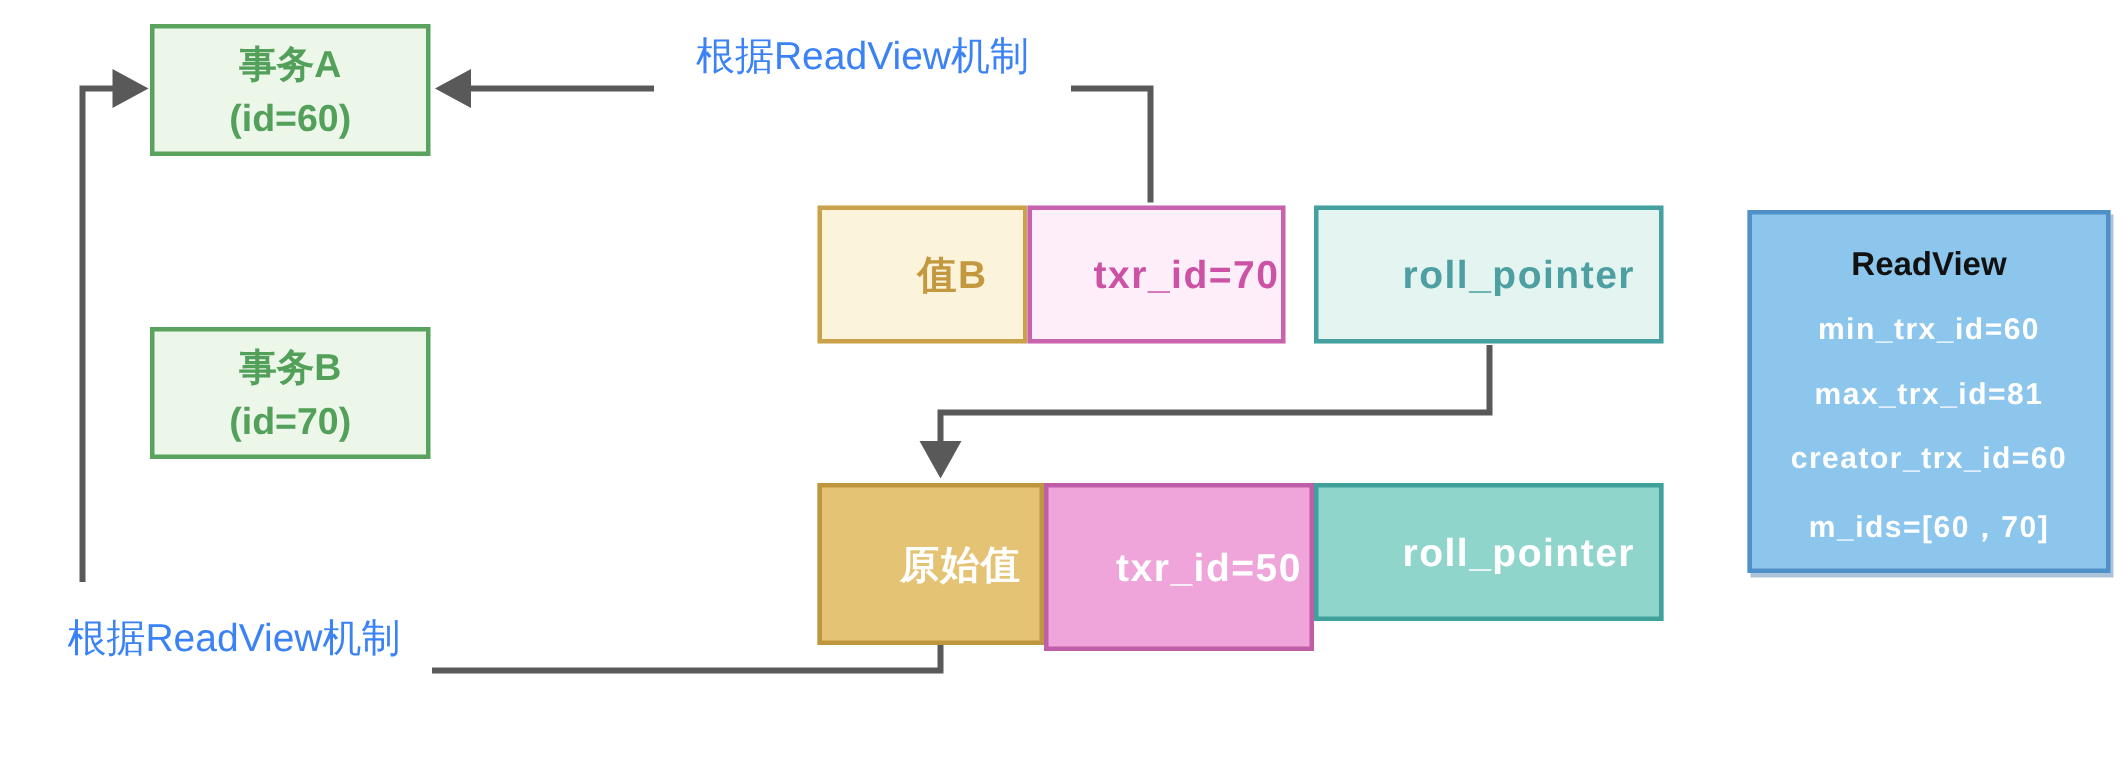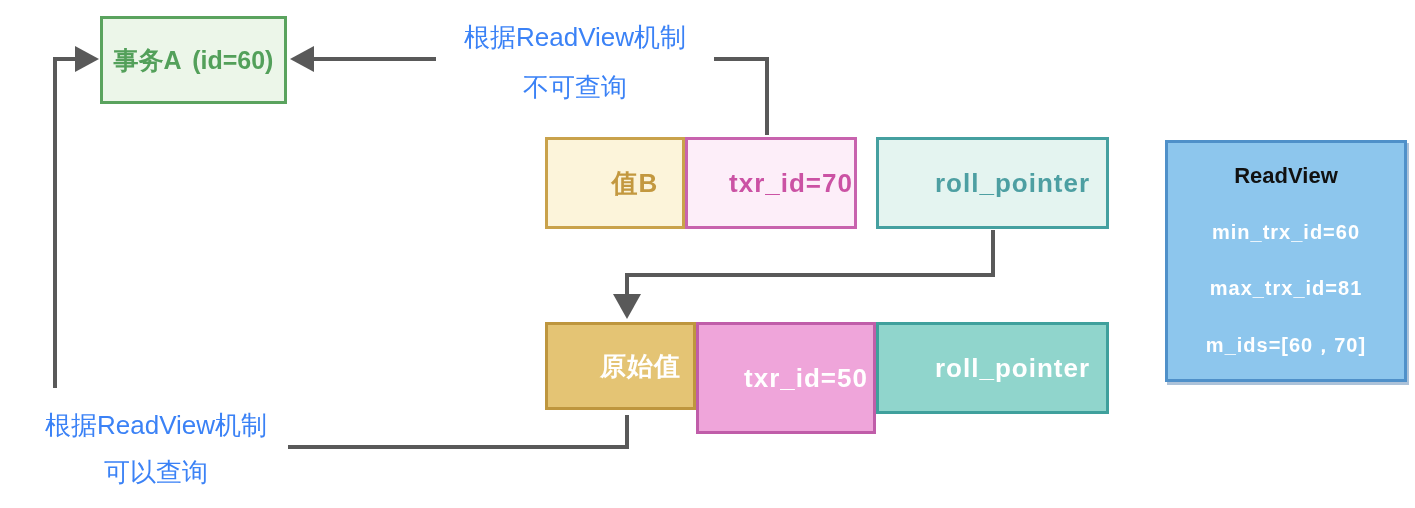--- a/index.html
+++ b/index.html
@@ -4,21 +4,21 @@
 <style>
   html,body{margin:0;padding:0;background:#fff;}
   .canvas{
     position:relative;width:1415px;height:508px;background:#fff;overflow:hidden;
     font-family:"Liberation Sans","DejaVu Sans",sans-serif;
   }
   .connectors{position:absolute;left:0;top:0;z-index:1;}
   .ln{fill:none;stroke:var(--line);stroke-width:4;}
   .ah{fill:var(--line);stroke:none;}
 
-  .box{position:absolute;box-sizing:border-box;display:flex;flex-direction:row;
+  .box{position:absolute;box-sizing:border-box;display:flex;flex-direction:column;
        align-items:center;justify-content:space-evenly;z-index:2;}
   .tx{width:187px;height:88px;background:var(--green-fill);
       border:3px solid var(--green-border);color:var(--green-text);
       font-weight:bold;font-size:25px;}
   .cell{position:absolute;box-sizing:border-box;display:flex;align-items:center;
         justify-content:center;font-weight:bold;font-size:26px;z-index:2;
         letter-spacing:1px;padding-left:40px;}
   .cell.val1{background:var(--gold-light-fill);border:3px solid var(--gold-border);color:var(--gold-text);}
   .cell.txr1{background:var(--pink-light-fill);border:3px solid var(--pink-border);color:var(--pink-text);}
   .cell.roll1{background:var(--teal-light-fill);border:3px solid var(--teal-border);color:var(--teal-text);}
@@ -57,51 +57,54 @@
     <polygon class="ah" points="627,319 613,294 641,294"></polygon>
 
     <polyline class="ln" points="627,415 627,447 288,447"></polyline>
   </svg>
 
   <div class="box tx" style="left:100px;top:16px;">
     <span>事务A</span>
     <span>(id=60)</span>
   </div>
 
+  <div class="box tx" style="left:100px;top:218px;">
+    <span>事务B</span>
+    <span>(id=70)</span>
+  </div>
 
   <div class="annot" style="left:436px;top:12px;width:278px;">
     <div>根据ReadView机制</div>
-    <div>不可查询</div>
   </div>
 
   <div class="cell val1" style="left:545px;top:137px;width:140px;height:92px;">
     <span>值B</span>
   </div>
   <div class="cell txr1" style="left:685px;top:137px;width:172px;height:92px;">
     <span>txr_id=70</span>
   </div>
   <div class="cell roll1" style="left:876px;top:137px;width:233px;height:92px;">
     <span>roll_pointer</span>
   </div>
 
-  <div class="cell val2" style="left:545px;top:322px;width:151px;height:88px;">
+  <div class="cell val2" style="left:545px;top:322px;width:151px;height:108px;">
     <span>原始值</span>
   </div>
   <div class="cell txr2" style="left:696px;top:322px;width:180px;height:112px;">
     <span>txr_id=50</span>
   </div>
   <div class="cell roll2" style="left:876px;top:322px;width:233px;height:92px;">
     <span>roll_pointer</span>
   </div>
 
   <div class="readview">
     <div class="rv-title">ReadView</div>
     <div class="rv-line">min_trx_id=60</div>
     <div class="rv-line">max_trx_id=81</div>
+    <div class="rv-line">creator_trx_id=60</div>
     <div class="rv-line">m_ids=[60，70]</div>
   </div>
 
   <div class="annot bottom" style="left:22px;top:402px;width:268px;">
     <div>根据ReadView机制</div>
-    <div>可以查询</div>
   </div>
 
 </div>
 
 </body></html>

